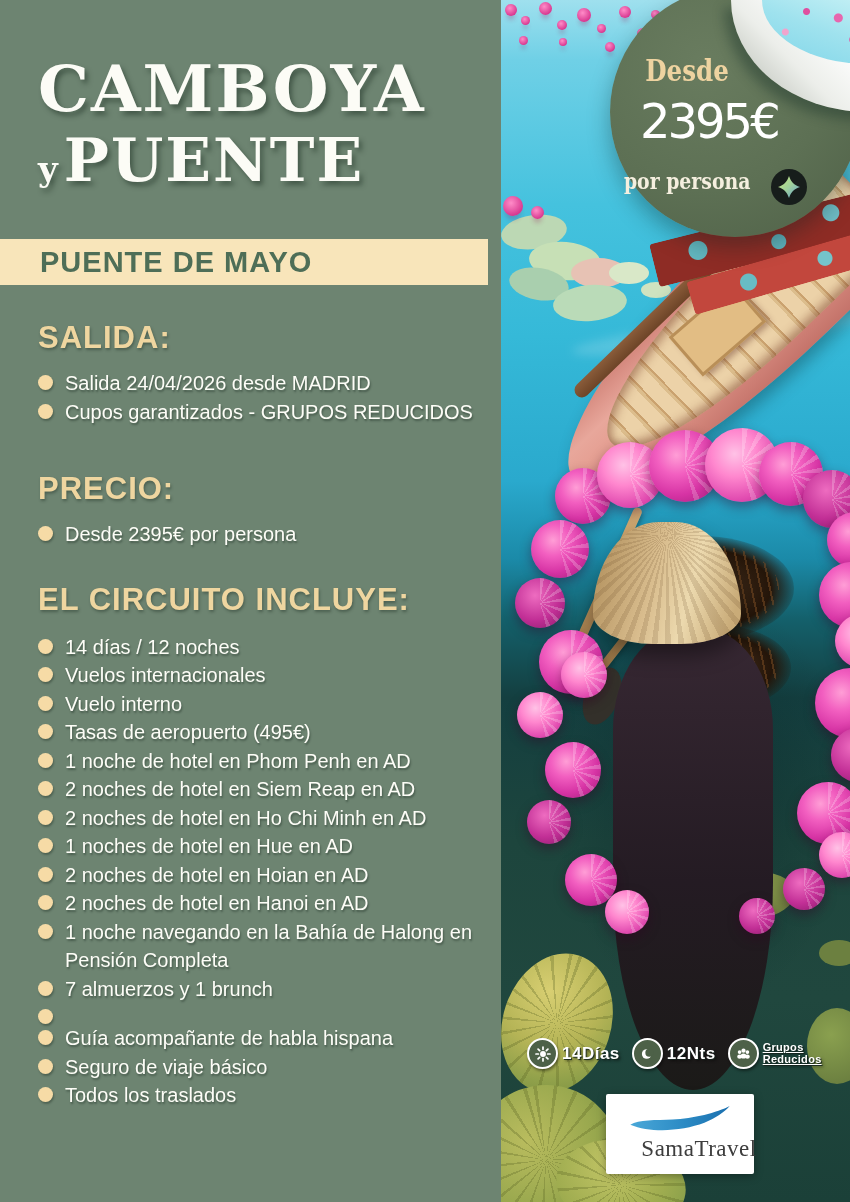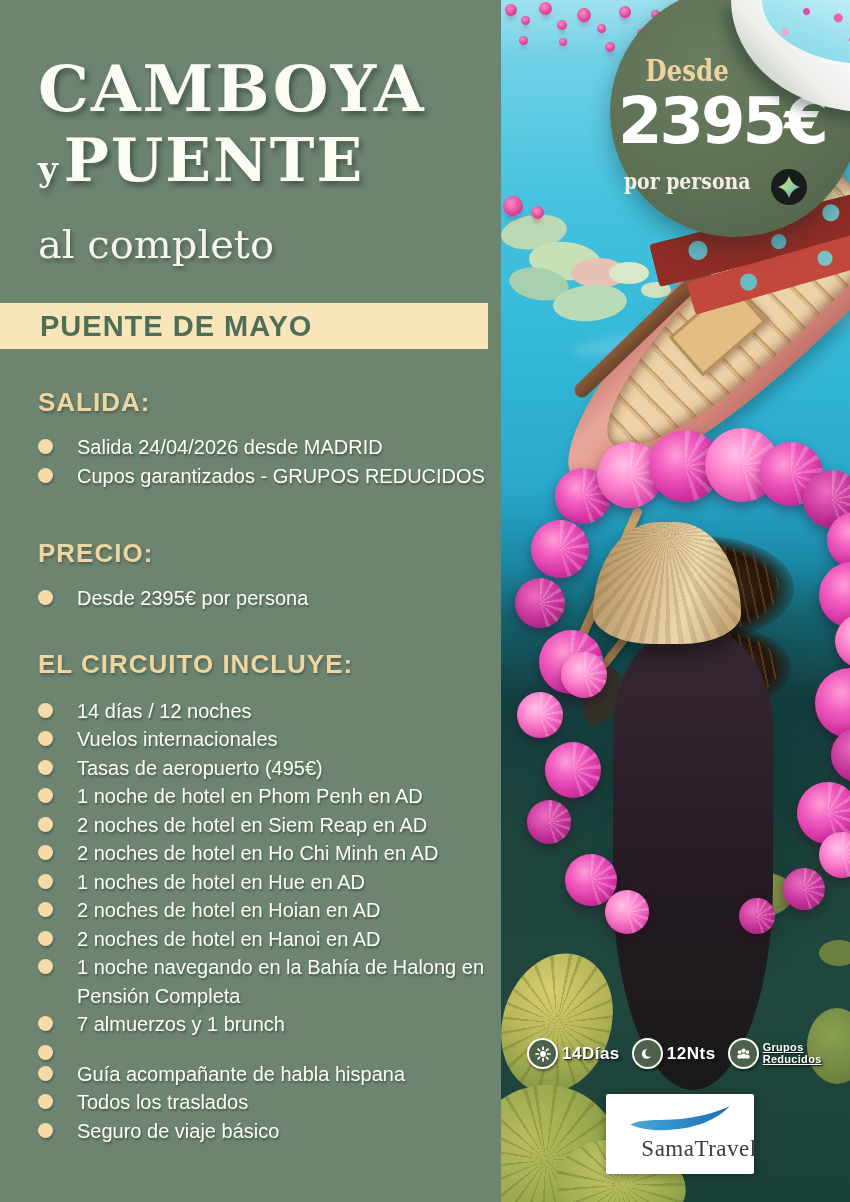--- a/index.html
+++ b/index.html
@@ -12,28 +12,28 @@
   .title{font-family:"DejaVu Serif","Liberation Serif",serif;color:#fcfcf6;
          text-shadow:3px 4px 5px rgba(28,46,34,.5);}
   .title-l1{font-size:64px;font-weight:bold;line-height:70px;letter-spacing:2px;}
   .title-l2{font-size:60px;font-weight:bold;line-height:72px;letter-spacing:2px;}
   .title-y{font-size:34px;font-weight:bold;margin-right:4px;}
   .subtitle{font-family:"DejaVu Serif","Liberation Serif",serif;font-size:40px;line-height:50px;
             margin-top:14px;color:#f6f6ee;text-shadow:2px 3px 4px rgba(28,46,34,.45);}
   .banner{margin:34px 13px 0 -38px;width:488px;height:46px;box-sizing:border-box;background:#f8e5ba;
           color:#4e6e57;font-size:29px;font-weight:bold;letter-spacing:1px;
           display:flex;align-items:center;padding-left:40px;}
-  .sec-heading{font-size:26px;font-weight:bold;letter-spacing:1px;color:#efd6a0;line-height:38px;
+  .sec-heading{font-size:31px;font-weight:bold;letter-spacing:1px;color:#efd6a0;line-height:38px;
                text-shadow:1px 2px 3px rgba(25,40,30,.4);}
   .mt-salida{margin-top:34px;}
   .mt-precio{margin-top:44px;}
   .mt-circuito{margin-top:32px;}
   ul.blist{list-style:none;margin:12px 0 0 0;padding:0;}
   ul.blist.tight{margin-top:14px;}
-  li.li{display:flex;align-items:flex-start;gap:24px;color:#fdfdf7;font-size:20px;
+  li.li{display:flex;align-items:flex-start;gap:12px;color:#fdfdf7;font-size:20px;
         line-height:28.5px;max-width:452px;text-shadow:1px 2px 2px rgba(25,40,30,.45);}
   .dot{flex:0 0 15px;width:15px;height:15px;border-radius:50%;background:#f6dba6;margin-top:6px;
        box-shadow:1px 2px 2px rgba(25,40,30,.35);}
 
   
   .photo-panel{position:absolute;left:501px;top:0;width:367px;height:1202px;overflow:hidden;
      background:linear-gradient(to bottom,
        #9fe0ee 0%, #6fd0e6 5%, #45c2de 17%, #35b9d8 28%, #2aa9cd 40%,
        #1b8aa8 46.5%, #14606b 51.5%, #143f40 58%, #1d453d 70%, #20473e 83%, #1b4038 100%);}
   .abs{position:absolute;}
@@ -108,22 +108,22 @@
         transform:rotate(-8deg);z-index:3;border-radius:3px;}
 
   
   .badge{position:absolute;left:109px;top:-13px;width:250px;height:250px;z-index:20;}
   .badge-circle{position:absolute;inset:0;border-radius:50%;
         background:radial-gradient(circle at 38% 30%, #697c5f, #5d7054 55%, #52644a 90%);
         box-shadow:0 10px 22px rgba(10,35,35,.35);}
   .badge-prefix{position:absolute;left:0;top:66px;width:154px;text-align:center;
         font-family:"DejaVu Serif",serif;font-weight:bold;font-size:30px;color:#eed3a0;}
   .badge-prefix span,.badge-suffix span{display:inline-block;transform:scaleX(.82);}
-  .badge-price{position:absolute;left:8px;top:102px;white-space:nowrap;
-        font-family:"DejaVu Sans",sans-serif;font-weight:bold;font-size:64px;line-height:64px;
+  .badge-price{position:absolute;left:30px;top:102px;white-space:nowrap;
+        font-family:"DejaVu Sans",sans-serif;font-weight:normal;font-size:48px;line-height:64px;
         letter-spacing:-3px;color:#ffffff;}
   .badge-suffix{position:absolute;left:0;top:180px;width:196px;text-align:left;
         font-family:"DejaVu Serif",serif;font-weight:bold;font-size:23px;color:#f5efdf;}
   .star-logo{position:absolute;left:160px;top:181px;width:38px;height:38px;}
   .curl{position:absolute;right:0;top:0;width:137px;height:112px;z-index:21;
         border-bottom-left-radius:100%;
         background:linear-gradient(225deg,#ffffff 25%,#eceeea 55%,#c9cdc6 78%,#b3b8b0 100%);
         box-shadow:-7px 8px 12px rgba(15,40,35,.35);}
   .bite{position:absolute;right:0;top:0;width:106px;height:64px;z-index:22;
         border-bottom-left-radius:100%;
@@ -154,21 +154,20 @@
 </head>
 <body>
 
 <div class="page">
 
   <div class="left-panel">
     <div class="title">
       <div class="title-l1">CAMBOYA</div>
       <div class="title-l2"><span class="title-y">y</span><span>PUENTE</span></div>
     </div>
-    <div class="subtitle">al completo</div>
 
     <div class="banner">PUENTE DE MAYO</div>
 
     <div class="sec-heading mt-salida">SALIDA:</div>
     <ul class="blist">
       <li class="li">
           <span class="dot"></span>
           <span>Salida 24/04/2026 desde MADRID</span>
         </li>
       <li class="li">
@@ -190,20 +189,24 @@
       <li class="li">
           <span class="dot"></span>
           <span>14 días / 12 noches</span>
         </li>
       <li class="li">
           <span class="dot"></span>
           <span>Vuelos internacionales</span>
         </li>
       <li class="li">
           <span class="dot"></span>
+          <span>Vuelo interno</span>
+        </li>
+      <li class="li">
+          <span class="dot"></span>
           <span>Tasas de aeropuerto (495€)</span>
         </li>
       <li class="li">
           <span class="dot"></span>
           <span>1 noche de hotel en Phom Penh en AD</span>
         </li>
       <li class="li">
           <span class="dot"></span>
           <span>2 noches de hotel en Siem Reap en AD</span>
         </li>
@@ -233,25 +236,25 @@
         </li>
       <li class="li">
           <span class="dot"></span>
         </li>
       <li class="li">
           <span class="dot"></span>
           <span>Guía acompañante de habla hispana</span>
         </li>
       <li class="li">
           <span class="dot"></span>
+          <span>Seguro de viaje básico</span>
+        </li>
+      <li class="li">
+          <span class="dot"></span>
           <span>Todos los traslados</span>
-        </li>
-      <li class="li">
-          <span class="dot"></span>
-          <span>Seguro de viaje básico</span>
         </li>
     </ul>
   </div>
 
   <div class="photo-panel">
     <div class="abs streak"></div>
     <div class="abs water-shade"></div>
 
     <div class="fd" style="left:4px;top:4px;width:12px;height:12px"></div>
     <div class="fd" style="left:20px;top:16px;width:9px;height:9px"></div>

